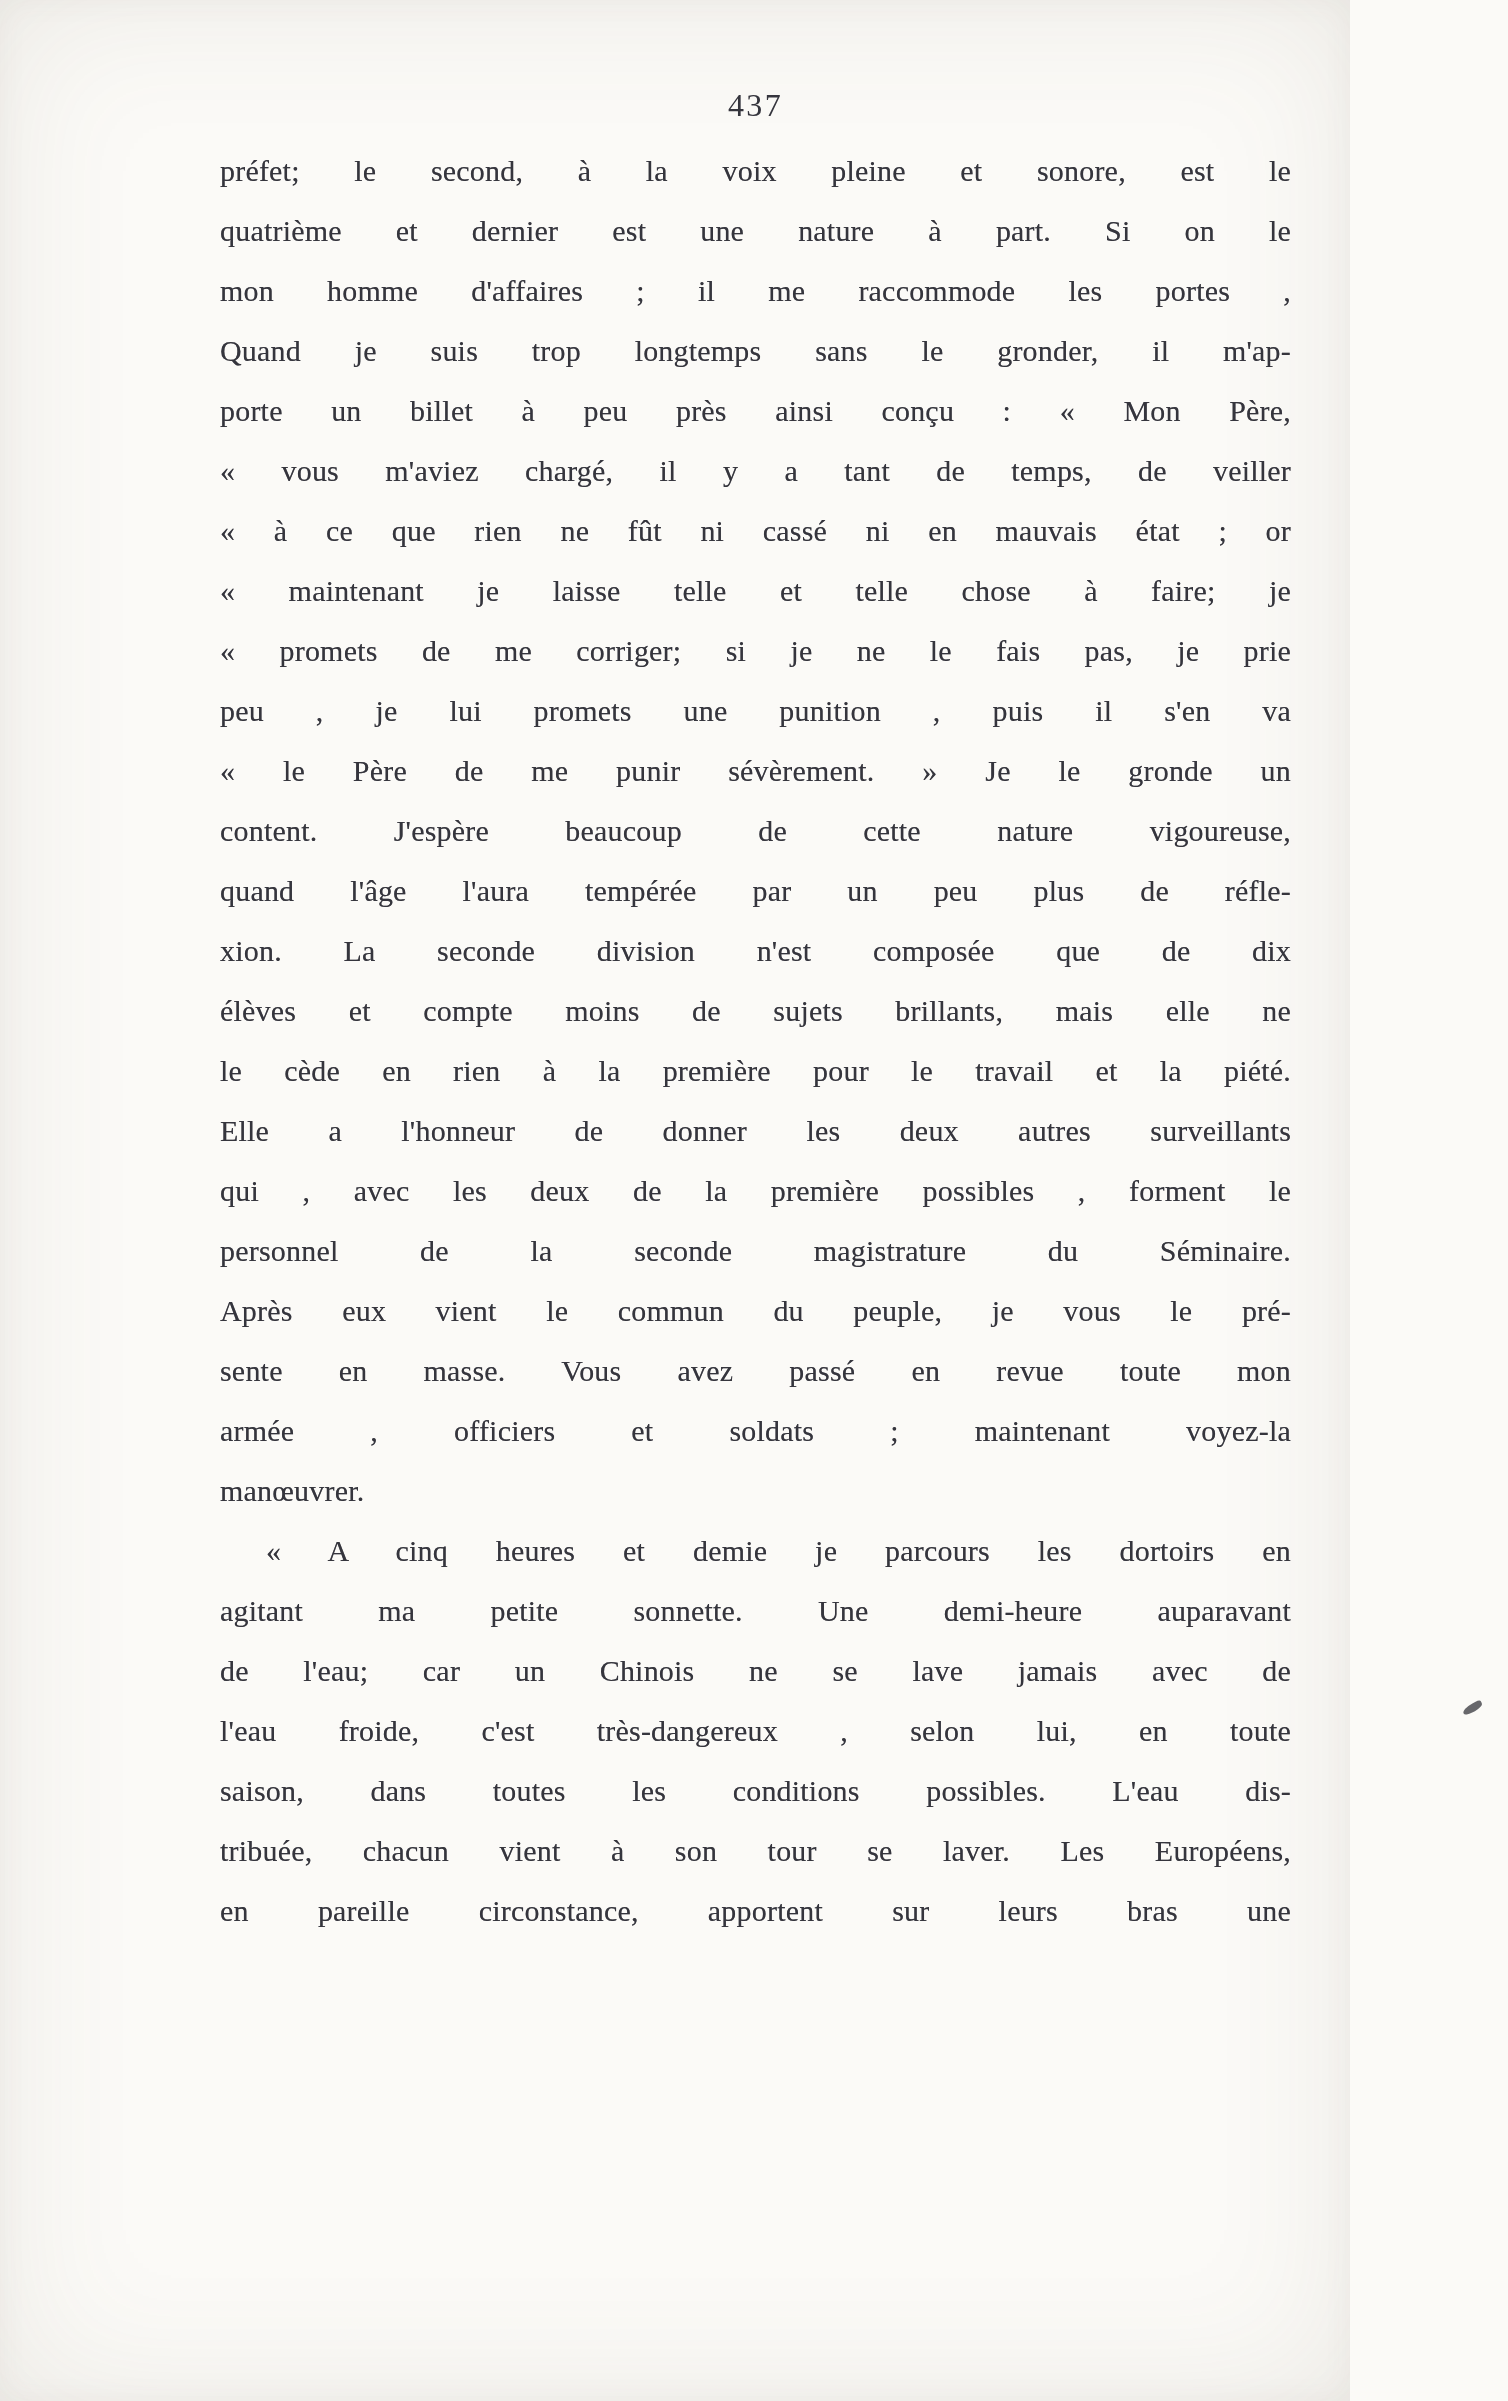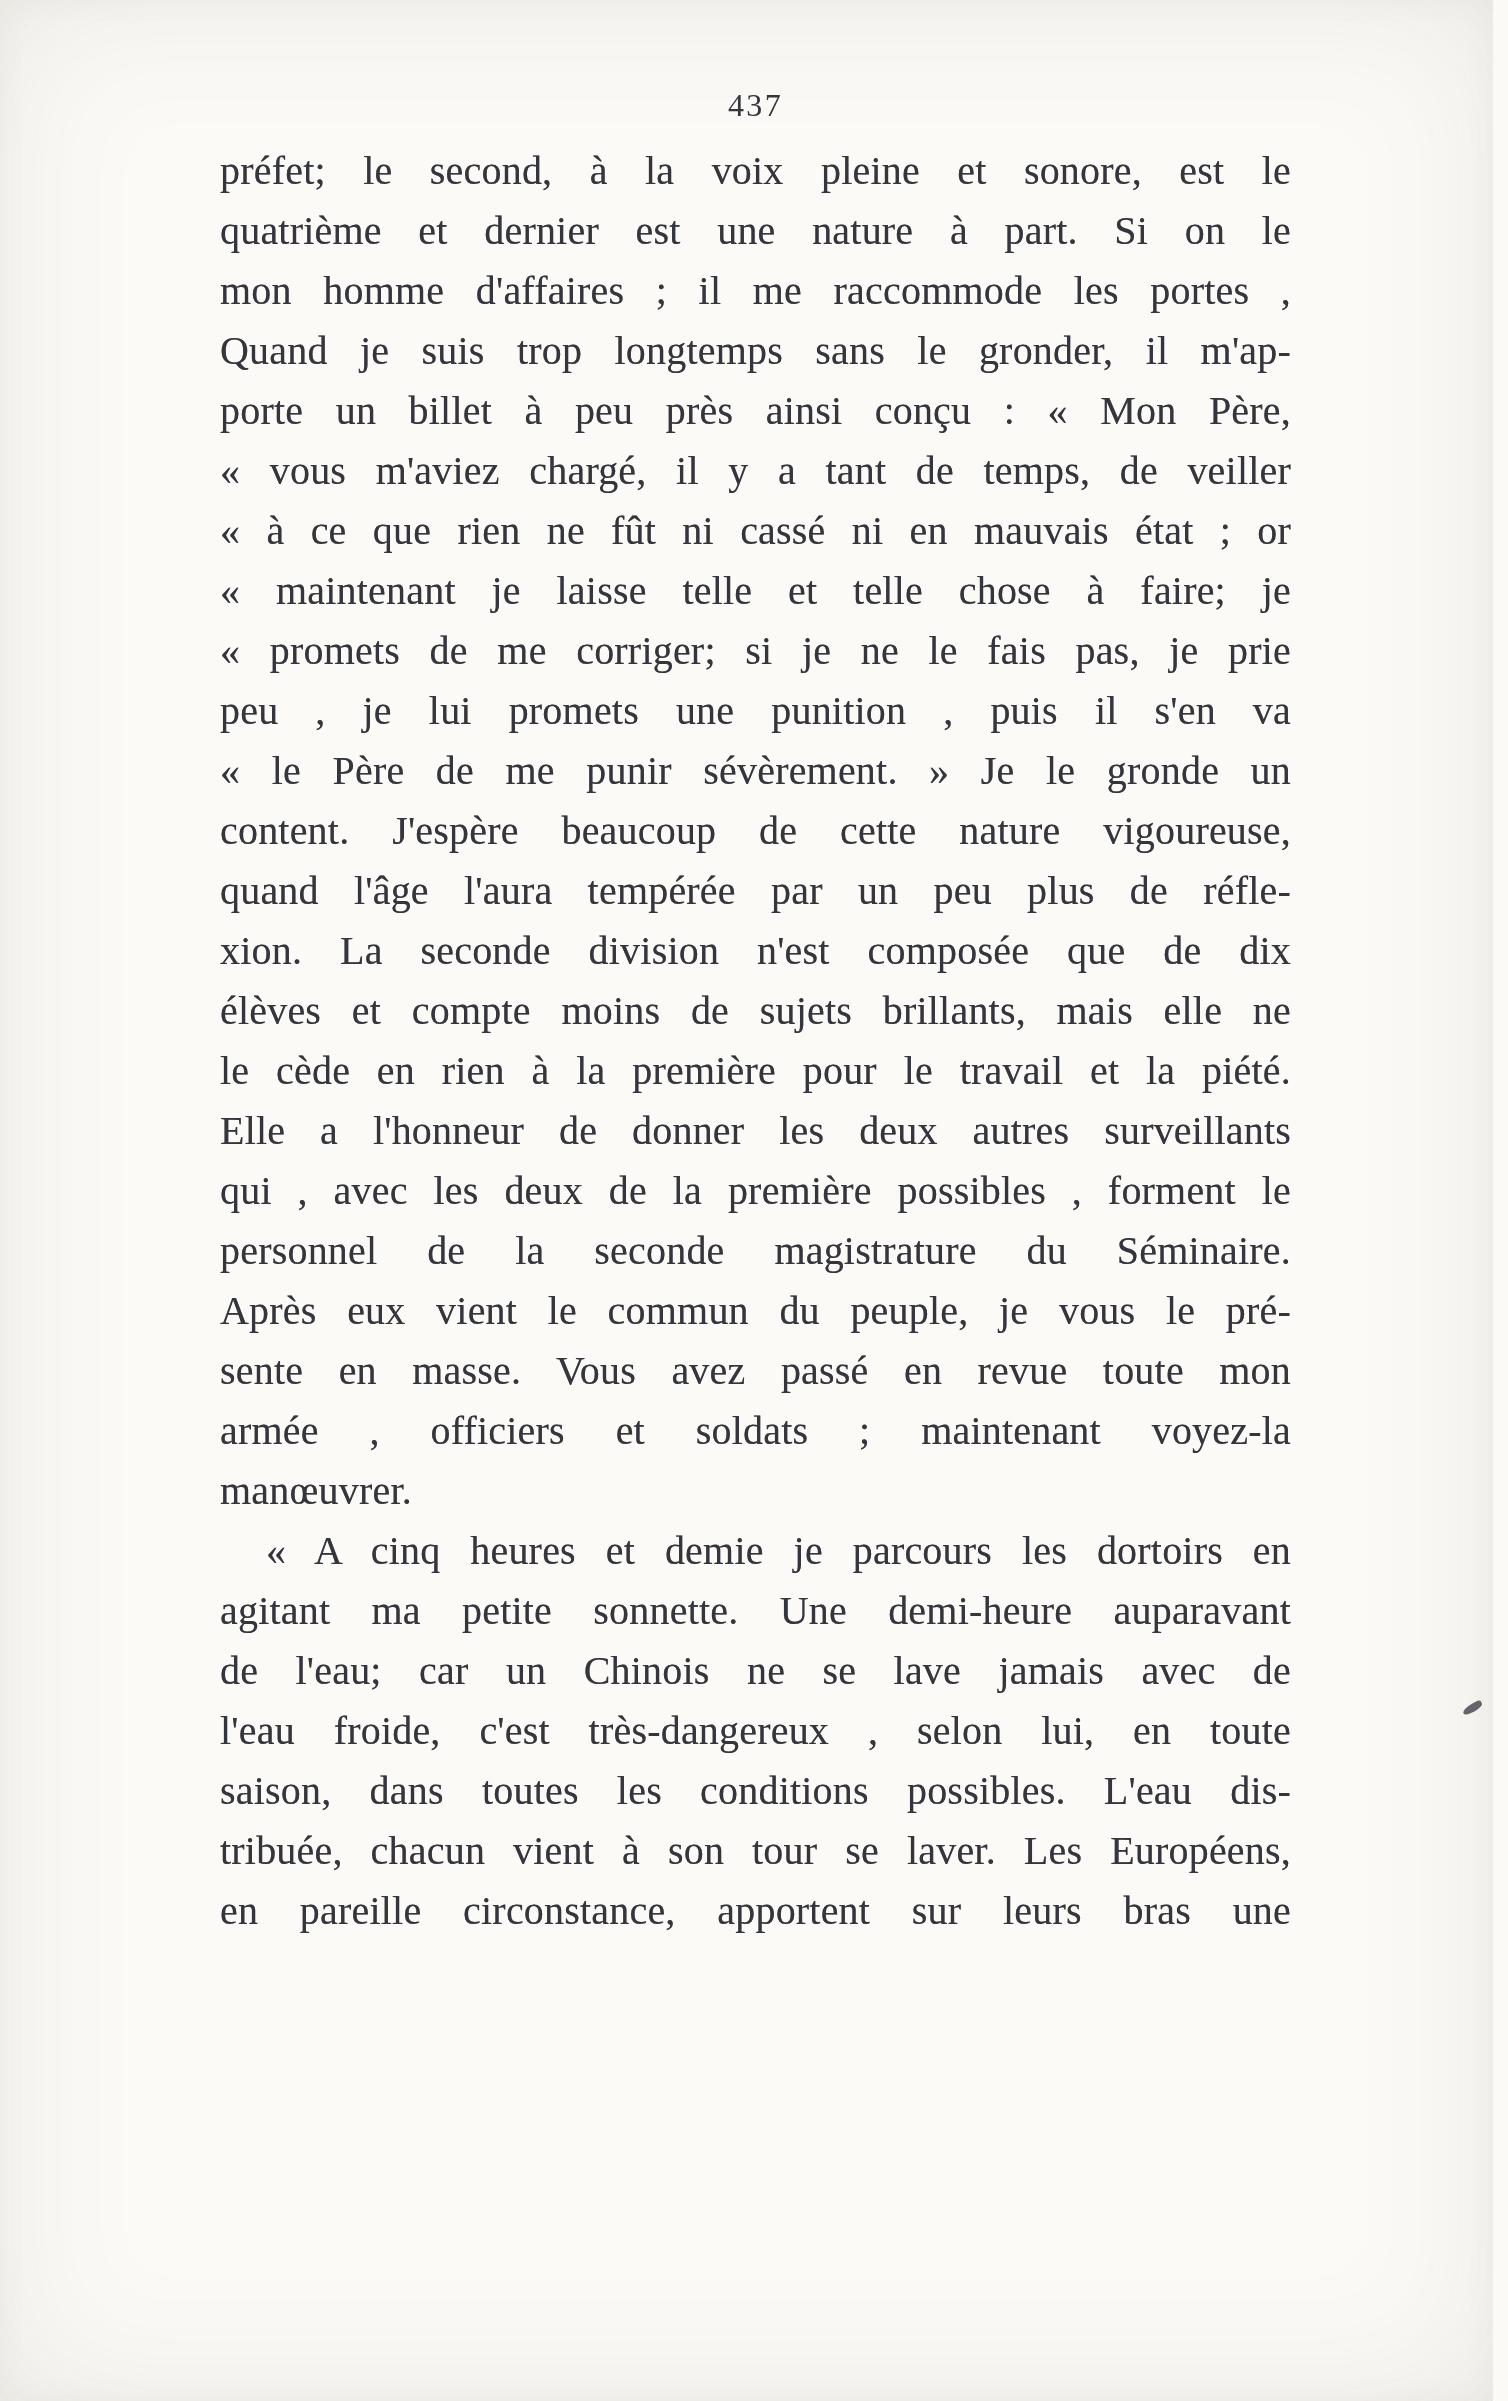--- a/index.html
+++ b/index.html
@@ -9,40 +9,40 @@
   body {
     width: 1508px;
     height: 2401px;
     background: var(--paper, #fbfaf7);
     font-family: "Liberation Serif", "DejaVu Serif", serif;
     color: var(--ink, #35353d);
     overflow: hidden;
   }
   .page {
     position: relative;
-    width: 1493px;
+    width: 1350px;
     height: 2401px;
     background: var(--paper, #fbfaf7);
     box-shadow: inset 0 0 143px rgba(95, 88, 70, 0.10), inset 0 0 32px rgba(95, 88, 70, 0.05);
   }
   .page-number {
     position: absolute;
     top: 87px;
     left: 220px;
     width: 1071px;
     text-align: center;
     font-size: 32px;
     letter-spacing: 2.4px;
   }
   .text-block {
     position: absolute;
     top: 141px;
     left: 220px;
     width: 1071px;
-    font-size: 40px;
+    font-size: 30px;
     line-height: 60px;
     text-rendering: optimizeLegibility;
   }
   .paragraph {
     margin: 0;
   }
   .line {
     text-align: justify;
     text-align-last: justify;
     letter-spacing: 0.2px;

